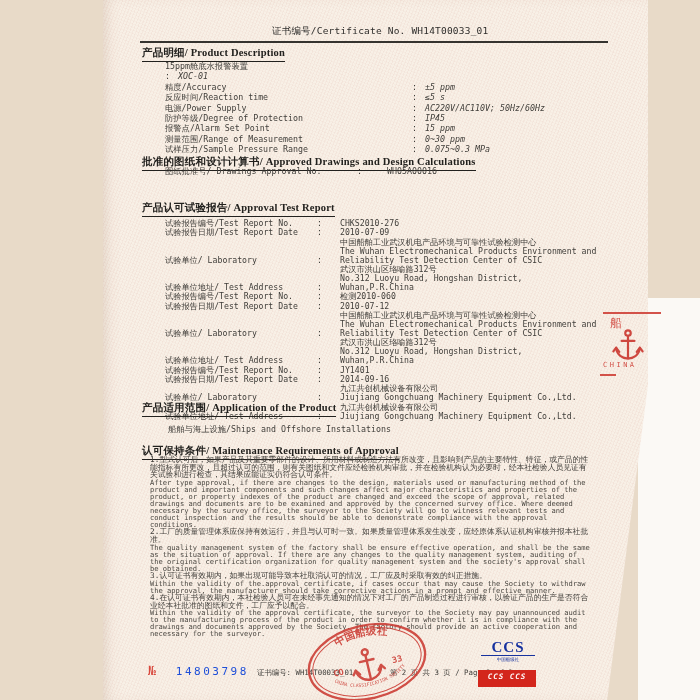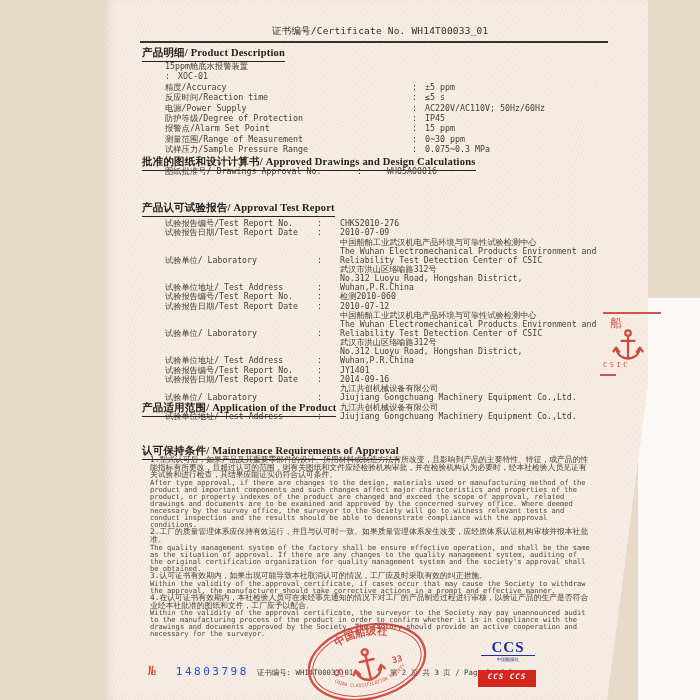--- a/index.html
+++ b/index.html
@@ -18,21 +18,21 @@
        color:#22211e;border-bottom:1.6px solid #22211e;padding-bottom:1px;letter-spacing:.2px;z-index:3;}
   .sec.s1{left:142px;top:46px;}  .sec.s2{left:142px;top:155px;}
   .sec.s3{left:142px;top:201px;} .sec.s4{left:142px;top:401px;}
   .sec.s5{left:142px;top:444px;}
   .row{display:flex;align-items:flex-end;}
   .colon{flex:0 0 auto;}
   .val{white-space:pre-line;}
   .spec{position:absolute;left:165px;top:61px;width:445px;font-size:8.3px;line-height:10.4px;z-index:3;}
   .spec .lbl{flex:0 0 247px;}
   .spec .colon{flex:0 0 6px;}
-  .spec .val{margin-left:7px;}
+  .spec .val{margin-left:7px;font-style:italic;}
   .drawrow{position:absolute;left:165px;top:166px;width:445px;font-size:8.3px;display:flex;z-index:3;}
   .drawrow .lbl{flex:0 0 192px;}
   .drawrow .colon{flex:0 0 8px;}
   .drawrow .val{margin-left:22px;}
   .report{position:absolute;left:165px;top:219px;width:432px;font-size:8.2px;line-height:8.9px;z-index:3;}
   .report .row{margin-bottom:.5px;}
   .report .lbl{flex:0 0 152px;}
   .report .colon{flex:0 0 10px;}
   .report .val{margin-left:13px;flex:1 1 auto;}
   .app{position:absolute;left:168px;top:424px;font-size:8.3px;z-index:3;}
@@ -191,20 +191,21 @@
     </div>
     <div class="row">
       <span class="lbl">试验单位地址/ Test Address</span>
       <span class="colon">:</span>
       <span class="val">九江共创机械设备有限公司
 Jiujiang Gongchuang Machinery Equipment Co.,Ltd.</span>
     </div>
   </div>
 
   <div class="sec s4">产品适用范围/ Application of the Product</div>
+  <div class="app">船舶与海上设施/Ships and Offshore Installations</div>
 
   <div class="sec s5">认可保持条件/ Maintenance Requirements of Approval</div>
   <div class="maint">
     <div class="zh">1.型式认可后，如果产品及其重要零部件的设计、所用材料或制造方法有所改变，且影响到产品的主要特性、特征，或产品的性能指标有所更改，且超过认可的范围，则有关图纸和文件应经检验机构审批，并在检验机构认为必要时，经本社检验人员见证有关试验和进行检查，其结果应能证实仍符合认可条件。</div>
     <div class="en">After type approval, if there are changes to the design, materials used or manufacturing method of the product and important components and such changes affect major characteristics and properties of the product, or property indexes of the product are changed and exceed the scope of approval, related drawings and documents are to be examined and approved by the concerned survey office. Where deemed necessary by the survey office, the surveyor to the Society will go to witness relevant tests and conduct inspection and the results should be able to demonstrate compliance with the approval conditions.</div>
     <div class="zh">2.工厂的质量管理体系应保持有效运行，并且与认可时一致。如果质量管理体系发生改变，应经原体系认证机构审核并报本社批准。</div>
     <div class="en">The quality management system of the factory shall be ensure effective operation, and shall be the same as the situation of approval. If there are any changes to the quality management system, auditing of the original certification organization for quality management system and the society's approval shall be obtained.</div>
     <div class="zh">3.认可证书有效期内，如果出现可能导致本社取消认可的情况，工厂应及时采取有效的纠正措施。</div>
     <div class="en">Within the validity of the.approval certificate, if cases occur that may cause the Society to withdraw the approval, the manufacturer should take corrective actions in a prompt and effective manner.</div>
     <div class="zh">4.在认可证书有效期内，本社检验人员可在未经事先通知的情况下对工厂的产品制造过程进行审核，以验证产品的生产是否符合业经本社批准的图纸和文件，工厂应予以配合。</div>
@@ -250,16 +251,16 @@
       </text>
     </svg>
   </div>
 
   <div class="stamp-side">
     <div class="ss-line"></div>
     <div class="ss-char">船</div>
     <svg class="ss-anchor" width="44" height="32" viewBox="-17.5 -17.5 35 35">
       <use href="#anchor-shape" stroke="#d0453c"></use>
     </svg>
-    <div class="ss-text">CSIC</div>
+    <div class="ss-text">CHINA</div>
     <div class="ss-line2"></div>
   </div>
 </div>
 
 </body></html>

